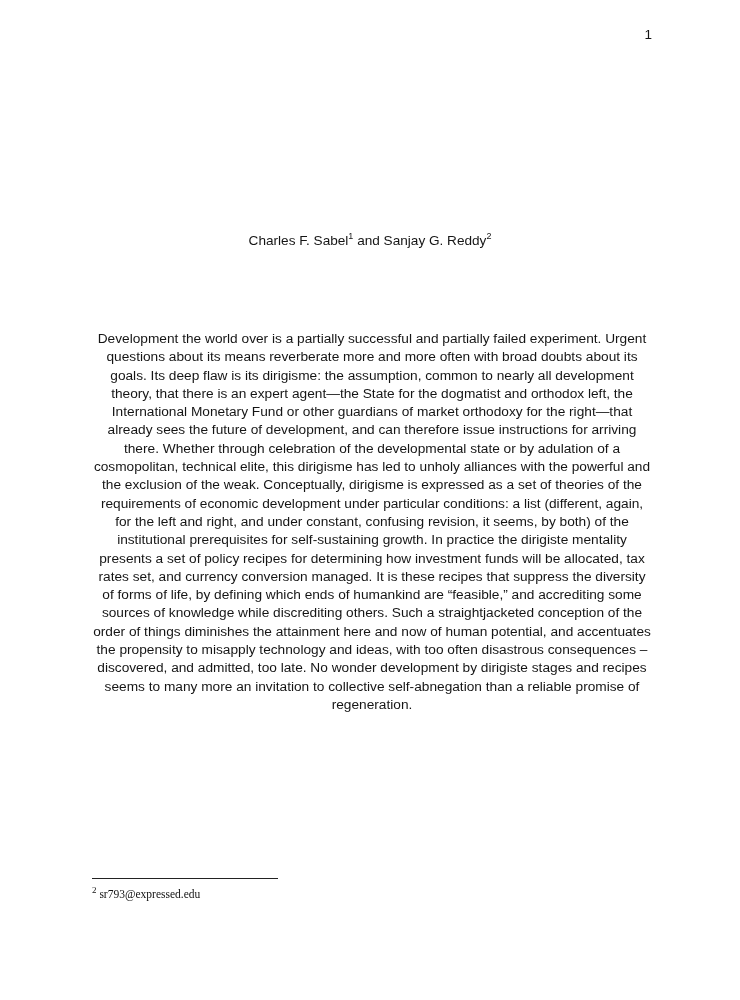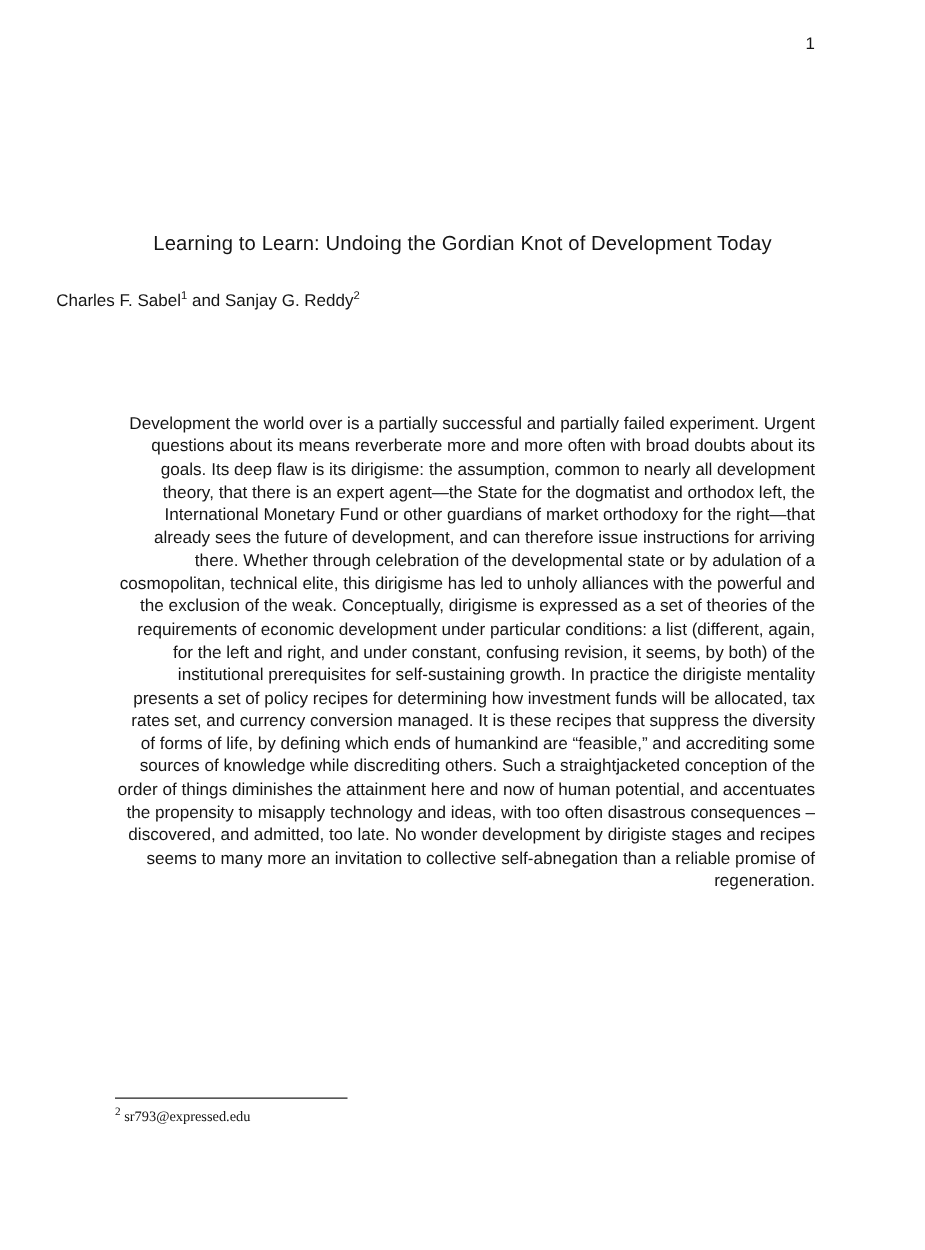--- a/index.html
+++ b/index.html
@@ -32,21 +32,21 @@
     text-align: center;
     font-size: 16.2px;
     font-weight: normal;
     letter-spacing: 0.1px;
   }
   .authors {
     position: absolute;
     top: 233px;
     left: 45px;
     width: 650px;
-    text-align: left;
+    text-align: center;
     font-size: 13.6px;
   }
   sup {
     font-size: 9px;
     line-height: 0;
   }
   .content {
     position: absolute;
     top: 330px;
     left: 92px;
@@ -54,21 +54,21 @@
   }
   .section-heading {
     margin: 0 0 19px 0;
     font-size: 15.5px;
     font-weight: normal;
   }
   .para {
     margin: 0 0 18px 0;
     font-size: 13.7px;
     line-height: 18.3px;
-    text-align: right;
+    text-align: center;
   }
   .footnotes {
     position: absolute;
     top: 878px;
     left: 92px;
     width: 560px;
     font-family: "Liberation Serif", serif;
     font-size: 11.5px;
     color: #111111;
   }
@@ -82,21 +82,20 @@
     line-height: 16px;
   }
 </style>
 </head>
 <body>
 
 <div class="page">
 
   <div class="page-number">1</div>
 
-  <h1 class="doc-title">Learning to Learn: Undoing the Gordian Knot of Development Today</h1>
 
   <div class="authors"><span>Charles F. Sabel</span><sup>1</sup><span> and </span><span>Sanjay G. Reddy</span><sup>2</sup></div>
 
   <div class="content">
 
     <p class="para">Development the world over is a partially successful and partially failed experiment. Urgent questions about its means reverberate more and more often with broad doubts about its goals. Its deep flaw is its dirigisme: the assumption, common to nearly all development theory, that there is an expert agent—the State for the dogmatist and orthodox left, the International Monetary Fund or other guardians of market orthodoxy for the right—that already sees the future of development, and can therefore issue instructions for arriving there. Whether through celebration of the developmental state or by adulation of a cosmopolitan, technical elite, this dirigisme has led to unholy alliances with the powerful and the exclusion of the weak. Conceptually, dirigisme is expressed as a set of theories of the requirements of economic development under particular conditions: a list (different, again, for the left and right, and under constant, confusing revision, it seems, by both) of the institutional prerequisites for self-sustaining growth. In practice the dirigiste mentality presents a set of policy recipes for determining how investment funds will be allocated, tax rates set, and currency conversion managed. It is these recipes that suppress the diversity of forms of life, by defining which ends of humankind are “feasible,” and accrediting some sources of knowledge while discrediting others. Such a straightjacketed conception of the order of things diminishes the attainment here and now of human potential, and accentuates the propensity to misapply technology and ideas, with too often disastrous consequences – discovered, and admitted, too late. No wonder development by dirigiste stages and recipes seems to many more an invitation to collective self-abnegation than a reliable promise of regeneration.</p>
 
   </div>
 
   <div class="footnotes">

